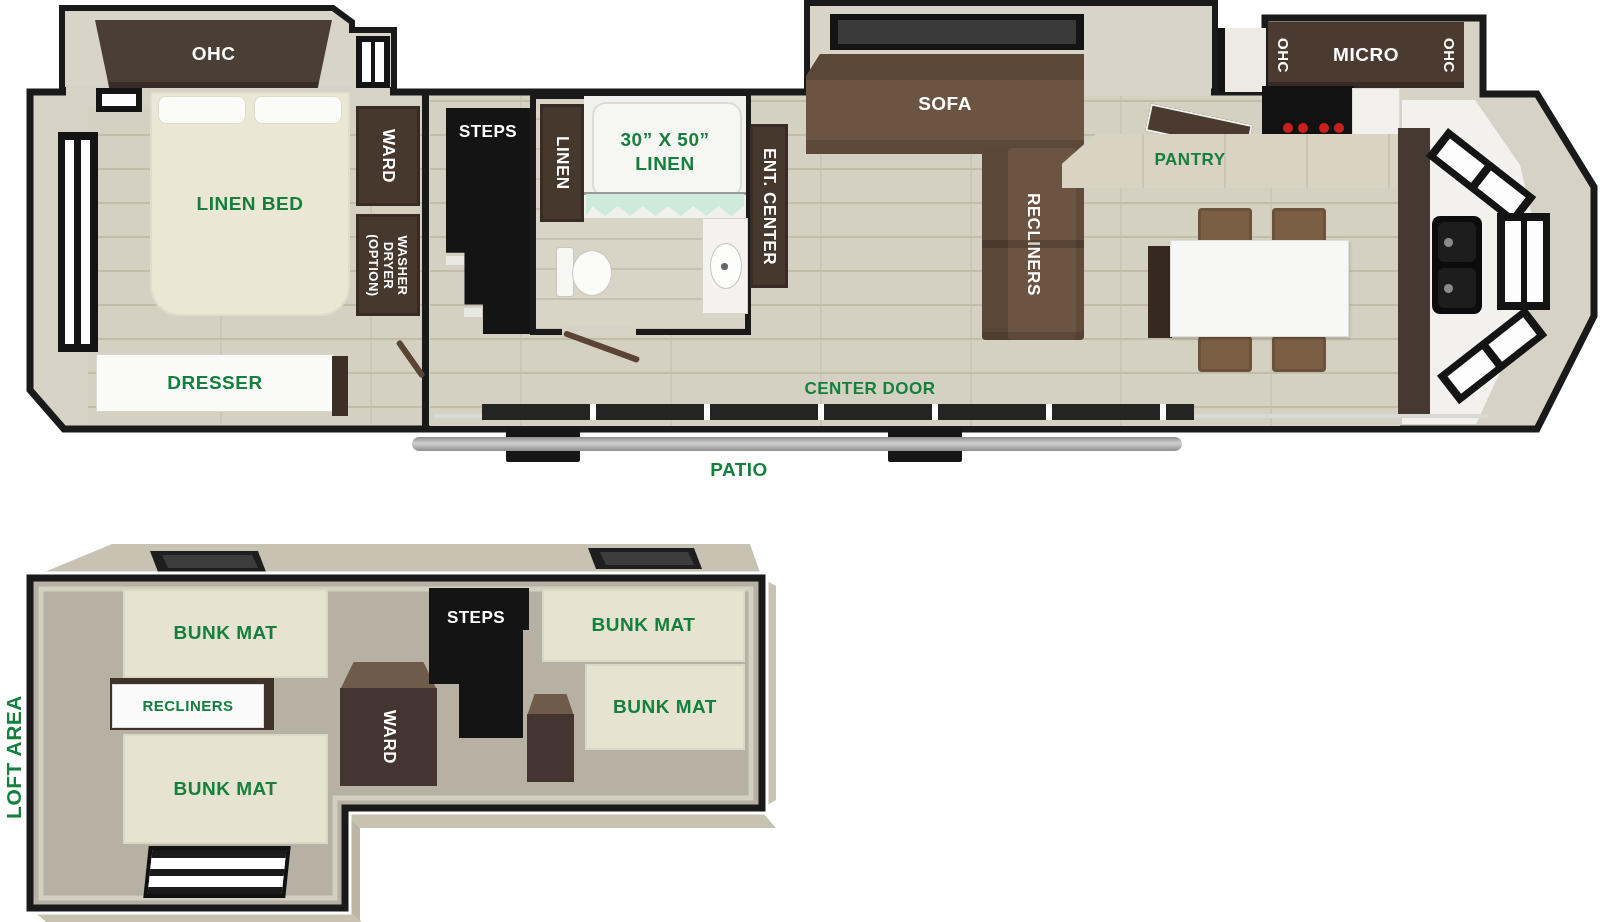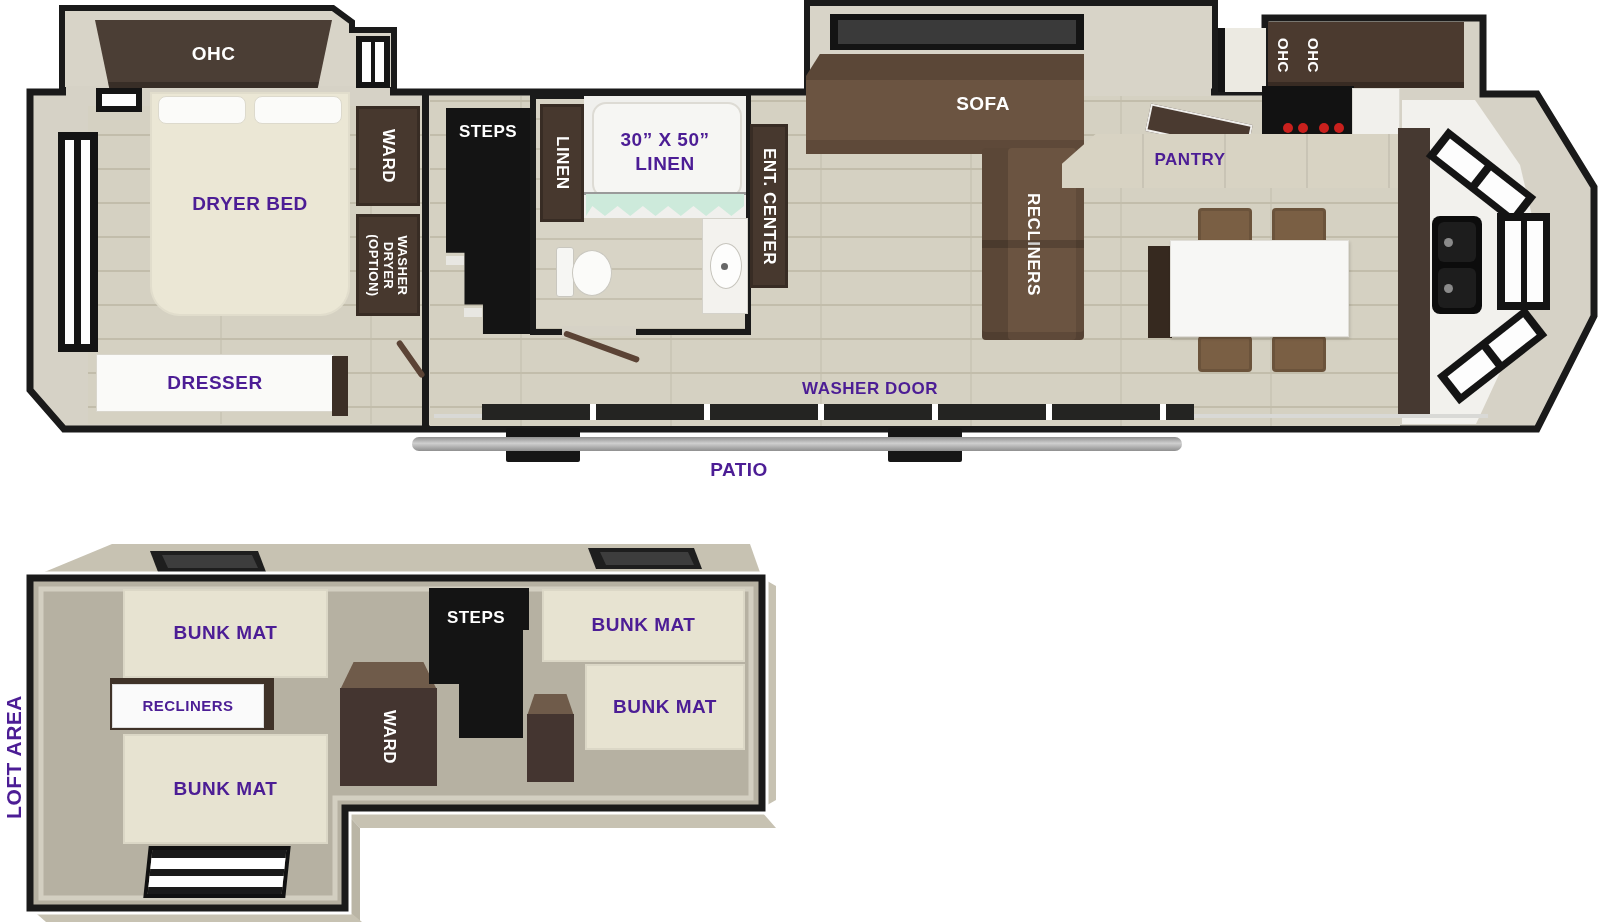--- a/index.html
+++ b/index.html
@@ -1,20 +1,20 @@
 <!DOCTYPE html>
 <html><head>
 <meta charset="utf-8">
 <style>
   html,body{margin:0;padding:0;background:#ffffff;}
   .canvas{position:relative;width:1600px;height:922px;background:#ffffff;overflow:hidden;
           font-family:"Liberation Sans","DejaVu Sans",sans-serif;text-decoration:underline;}
   .abs{position:absolute;}
   svg{position:absolute;left:0;top:0;}
-  .lbl{font-weight:800;color:#4c1d95;letter-spacing:.5px;display:flex;align-items:center;justify-content:center;text-align:center;line-height:1.1;}
+  .lbl{font-weight:800;color:#15803d;letter-spacing:.5px;display:flex;align-items:center;justify-content:center;text-align:center;line-height:1.1;}
   .lbl.w{color:#ffffff;}
   .f19{font-size:19px;} .f17{font-size:17px;} .f15{font-size:15px;} .f13{font-size:13px;} .f21{font-size:21px;}
   .vtext{writing-mode:vertical-rl;} 
   .vup{writing-mode:vertical-rl;transform:rotate(180deg);} 
   .mat{background:#e7e3d1;box-shadow:inset 0 0 0 2px rgba(0,0,0,.05);}
   .darkcab{background:#47382e;}
   .chair{background:#7a5f44;border-radius:4px;box-shadow:inset 0 0 0 3px rgba(0,0,0,.12);}
   .winframe{background:#141414;}
   .pane{background:#fdfdfd;position:absolute;}
 </style>
@@ -87,21 +87,21 @@
     <div class="pane" style="left:6px;top:6px;width:9px;height:40px;"></div>
     <div class="pane" style="left:19px;top:6px;width:9px;height:40px;"></div>
   </div>
   <div class="abs winframe" style="left:58px;top:132px;width:40px;height:220px;">
     <div class="pane" style="left:7px;top:8px;width:9px;height:204px;"></div>
     <div class="pane" style="left:23px;top:8px;width:9px;height:204px;"></div>
   </div>
   <div class="abs" style="left:150px;top:92px;width:200px;height:224px;background:#ebe7d5;border-radius:0 0 30px 30px;box-shadow:inset 0 0 0 2px rgba(0,0,0,.04);">
     <div class="abs" style="left:8px;top:4px;width:86px;height:26px;background:#fbfbf9;border:1px solid #dddacd;border-radius:8px;"></div>
     <div class="abs" style="left:104px;top:4px;width:86px;height:26px;background:#fbfbf9;border:1px solid #dddacd;border-radius:8px;"></div>
-    <div class="lbl f19" style="width:100%;height:100%;">DRYER BED</div>
+    <div class="lbl f19" style="width:100%;height:100%;">LINEN BED</div>
   </div>
   <div class="abs darkcab" style="left:356px;top:106px;width:64px;height:100px;box-shadow:inset 0 0 0 3px rgba(0,0,0,.2);">
     <div class="lbl w f17 vtext" style="width:100%;height:100%;">WARD</div>
   </div>
   <div class="abs darkcab" style="left:356px;top:214px;width:64px;height:102px;box-shadow:inset 0 0 0 3px rgba(0,0,0,.2);display:flex;align-items:center;justify-content:center;">
     <div style="transform:rotate(90deg);width:100px;text-align:center;">
       <div class="lbl w f13" style="display:block;">WASHER</div>
       <div class="lbl w f13" style="display:block;">DRYER</div>
       <div class="lbl w f13" style="display:block;">(OPTION)</div>
     </div>
@@ -134,34 +134,35 @@
   <div class="abs" style="left:702px;top:218px;width:44px;height:94px;background:#f3f2ee;border:1px solid #d4d2ca;">
     <div class="abs" style="left:7px;top:24px;width:30px;height:44px;background:#fdfdfc;border:1px solid #c6c4bc;border-radius:50%;"></div>
     <div class="abs" style="left:18px;top:44px;width:7px;height:7px;background:#666;border-radius:50%;"></div>
   </div>
   <div class="abs" style="left:564px;top:330px;width:80px;height:6px;background:#5b4335;border-radius:3px;transform:rotate(20deg);transform-origin:left center;"></div>
 
   <div class="abs darkcab" style="left:750px;top:124px;width:38px;height:164px;box-shadow:inset 0 0 0 3px rgba(0,0,0,.2);">
     <div class="lbl w f17 vtext" style="width:100%;height:100%;">ENT. CENTER</div>
   </div>
   <div class="abs" style="left:806px;top:54px;width:278px;height:100px;background:#6b5441;clip-path:polygon(5% 0,100% 0,100% 100%,0 100%,0 22%);box-shadow:inset 0 -14px 0 rgba(0,0,0,.12), inset 0 26px 0 rgba(0,0,0,.15);">
-    <div class="lbl w f19" style="width:100%;height:100%;padding-left:38px;">SOFA</div>
+    <div class="lbl w f19" style="width:100%;height:100%;">SOFA</div>
   </div>
   <div class="abs" style="left:982px;top:148px;width:102px;height:192px;background:#6b5441;border-radius:4px;box-shadow:inset 26px 0 0 rgba(0,0,0,.15), inset -8px 0 0 rgba(0,0,0,.1), inset 0 -8px 0 rgba(0,0,0,.12);">
     <div class="abs" style="left:0;top:92px;width:100%;height:8px;background:rgba(0,0,0,.18);"></div>
     <div class="lbl w f17 vtext" style="width:100%;height:100%;">RECLINERS</div>
   </div>
 
   <div class="abs" style="left:1147px;top:114px;width:100px;height:24px;background:#4a3a30;border:2px solid #f0efec;transform:rotate(12deg);"></div>
 
   <div class="abs" style="left:1222px;top:28px;width:44px;height:64px;background:#eceae2;"></div>
   <div class="abs winframe" style="left:1218px;top:28px;width:7px;height:64px;"></div>
 
   <div class="abs" style="left:1268px;top:22px;width:196px;height:66px;background:#4b3a2f;box-shadow:inset 0 -6px 0 rgba(0,0,0,.25);display:flex;">
     <div class="lbl w f15 vtext" style="width:30px;height:100%;">OHC</div>
+    <div class="lbl w f19" style="flex:1;height:100%;">MICRO</div>
     <div class="lbl w f15 vtext" style="width:30px;height:100%;">OHC</div>
   </div>
 
   <div class="abs" style="left:1262px;top:86px;width:92px;height:52px;background:#121212;">
     <div class="abs" style="left:21px;top:37px;width:10px;height:10px;background:#c9201d;border-radius:50%;"></div>
     <div class="abs" style="left:36px;top:37px;width:10px;height:10px;background:#c9201d;border-radius:50%;"></div>
     <div class="abs" style="left:57px;top:37px;width:10px;height:10px;background:#c9201d;border-radius:50%;"></div>
     <div class="abs" style="left:72px;top:37px;width:10px;height:10px;background:#c9201d;border-radius:50%;"></div>
   </div>
   <div class="abs" style="left:1352px;top:88px;width:46px;height:52px;background:#f1f0ec;border:1px solid #dcdad2;"></div>
@@ -192,21 +193,21 @@
     <div class="pane" style="left:8px;top:8px;width:16px;height:81px;"></div>
     <div class="pane" style="left:30px;top:8px;width:16px;height:81px;"></div>
   </div>
   <div class="abs winframe" style="left:1448px;top:372px;width:112px;height:36px;transform:rotate(-38deg);transform-origin:left center;">
     <div class="pane" style="left:8px;top:7px;width:44px;height:22px;"></div>
     <div class="pane" style="left:60px;top:7px;width:44px;height:22px;"></div>
   </div>
 
   <div class="abs" style="left:434px;top:414px;width:1054px;height:4px;background:#d9d9d6;"></div>
   <div class="abs" style="left:482px;top:404px;width:712px;height:16px;background:repeating-linear-gradient(90deg,#242422 0 108px,#ffffff 108px 114px);"></div>
-  <div class="abs lbl f17" style="left:788px;top:378px;width:164px;height:22px;">WASHER DOOR</div>
+  <div class="abs lbl f17" style="left:788px;top:378px;width:164px;height:22px;">CENTER DOOR</div>
   <div class="abs" style="left:506px;top:428px;width:74px;height:34px;background:#161616;border-radius:2px;"></div>
   <div class="abs" style="left:888px;top:428px;width:74px;height:34px;background:#161616;border-radius:2px;"></div>
   <div class="abs" style="left:412px;top:437px;width:770px;height:14px;background:linear-gradient(#8f8f8f,#cfcfcf 45%,#8f8f8f);border-radius:7px;"></div>
   <div class="abs lbl f19" style="left:664px;top:458px;width:150px;height:24px;">PATIO</div>
 
   <div class="abs" style="left:0px;top:672px;width:28px;height:170px;display:flex;align-items:center;justify-content:center;">
     <span class="lbl f21 vup">LOFT AREA</span>
   </div>
 
   <div class="abs mat" style="left:123px;top:589px;width:205px;height:89px;">

